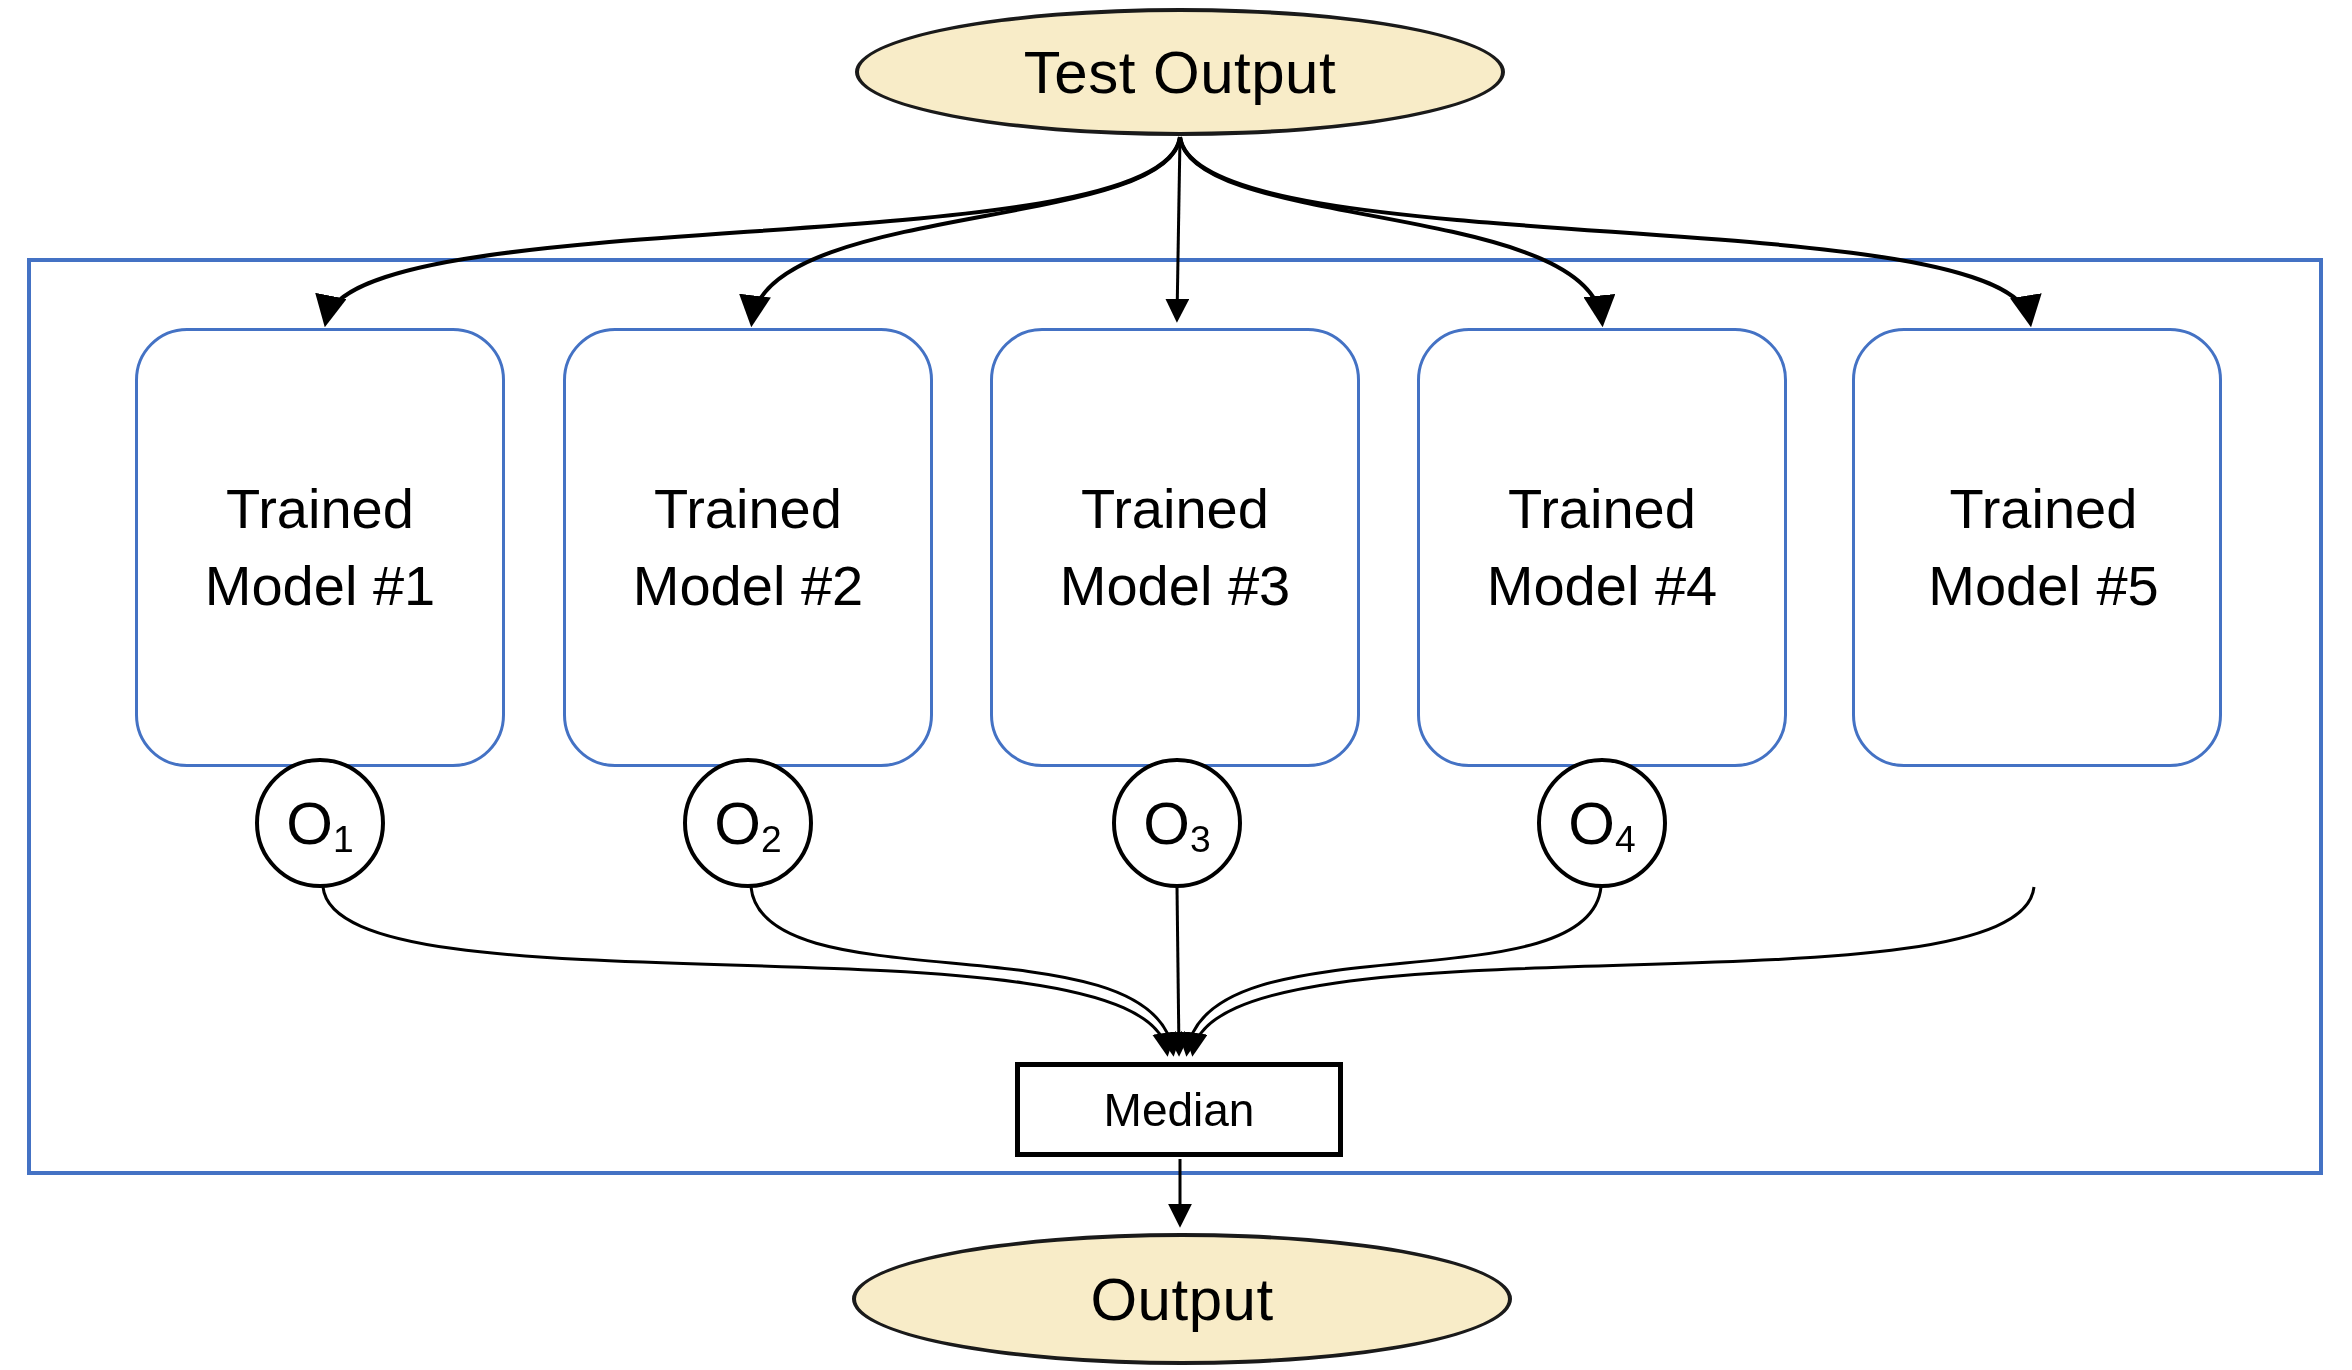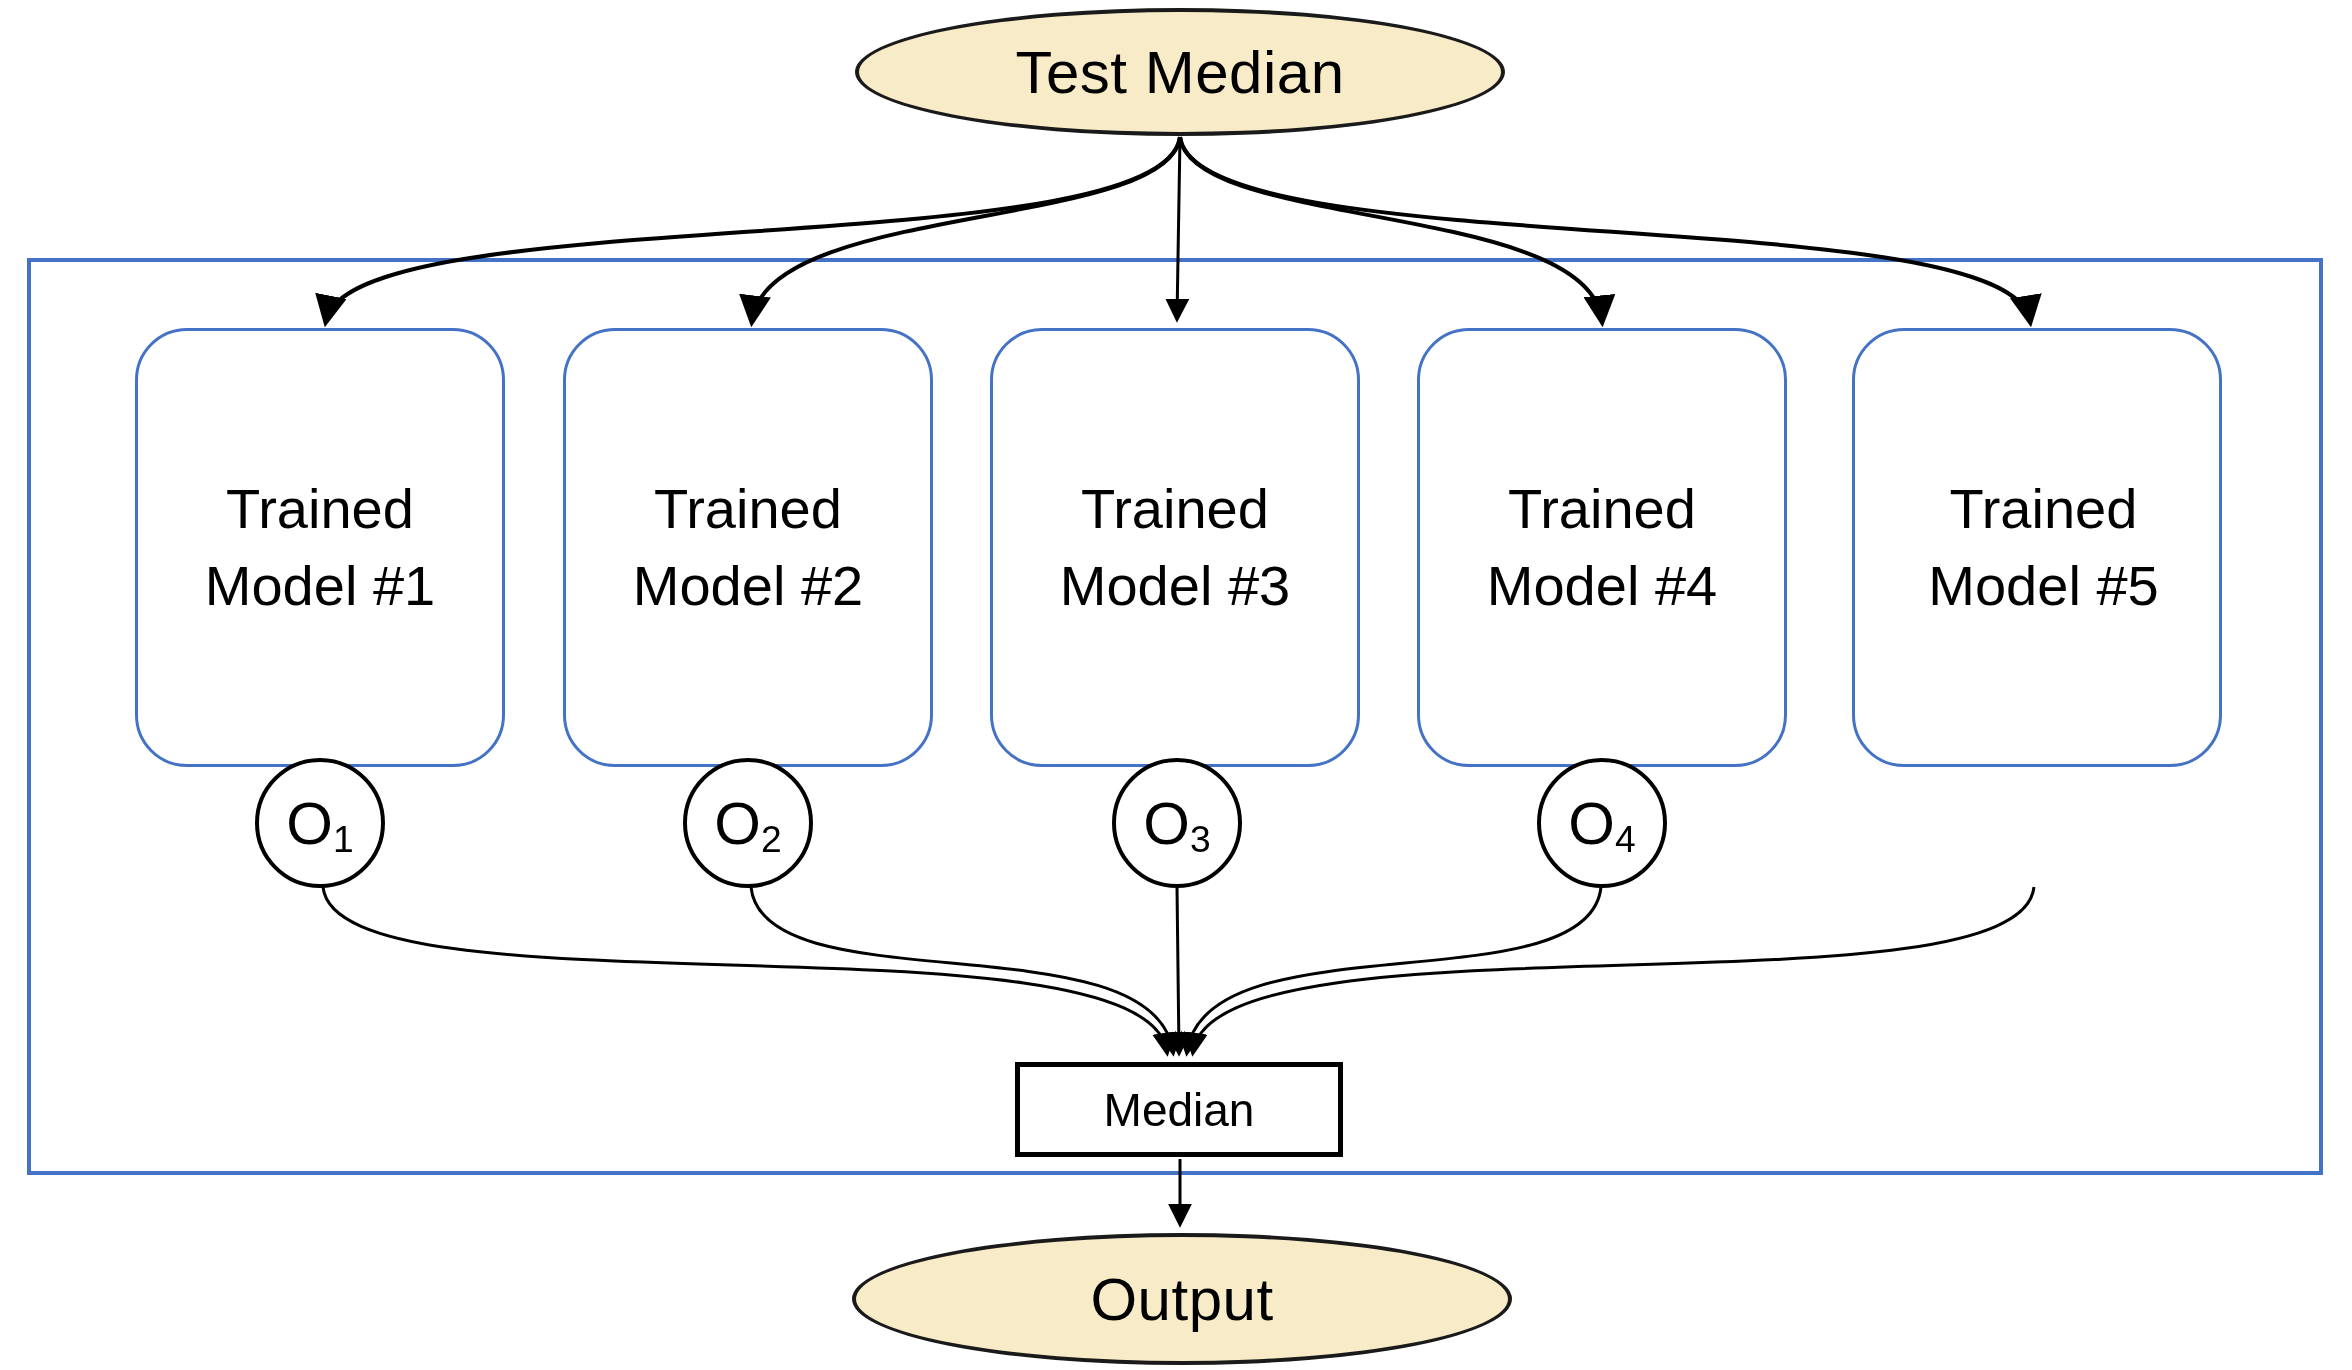--- a/index.html
+++ b/index.html
@@ -144,21 +144,21 @@
     <path class="edge thin" d="M 323 887 C 337 1022, 1146 906, 1167 1052" marker-end="url(#arrow)"></path>
     <path class="edge thin" d="M 751 887 C 763 1006, 1155 918, 1173 1052" marker-end="url(#arrow)"></path>
     <path class="edge thin" d="M 1177 887 L 1179 1052" marker-end="url(#arrow)"></path>
     <path class="edge thin" d="M 1601 887 C 1589 1006, 1205 918, 1187 1052" marker-end="url(#arrow)"></path>
     <path class="edge thin" d="M 2034 887 C 2020 1022, 1214 906, 1193 1052" marker-end="url(#arrow)"></path>
 
     <path class="edge thin" d="M 1180 1159 L 1180 1223" marker-end="url(#arrow)"></path>
   </svg>
 
   <div class="node terminal test-input">
-    <span>Test Median</span>
+    <span>Test Output</span>
   </div>
 
   <div class="node model m1">
     <span>Trained Model #1</span>
   </div>
   <div class="node model m2">
     <span>Trained Model #2</span>
   </div>
   <div class="node model m3">
     <span>Trained Model #3</span>

